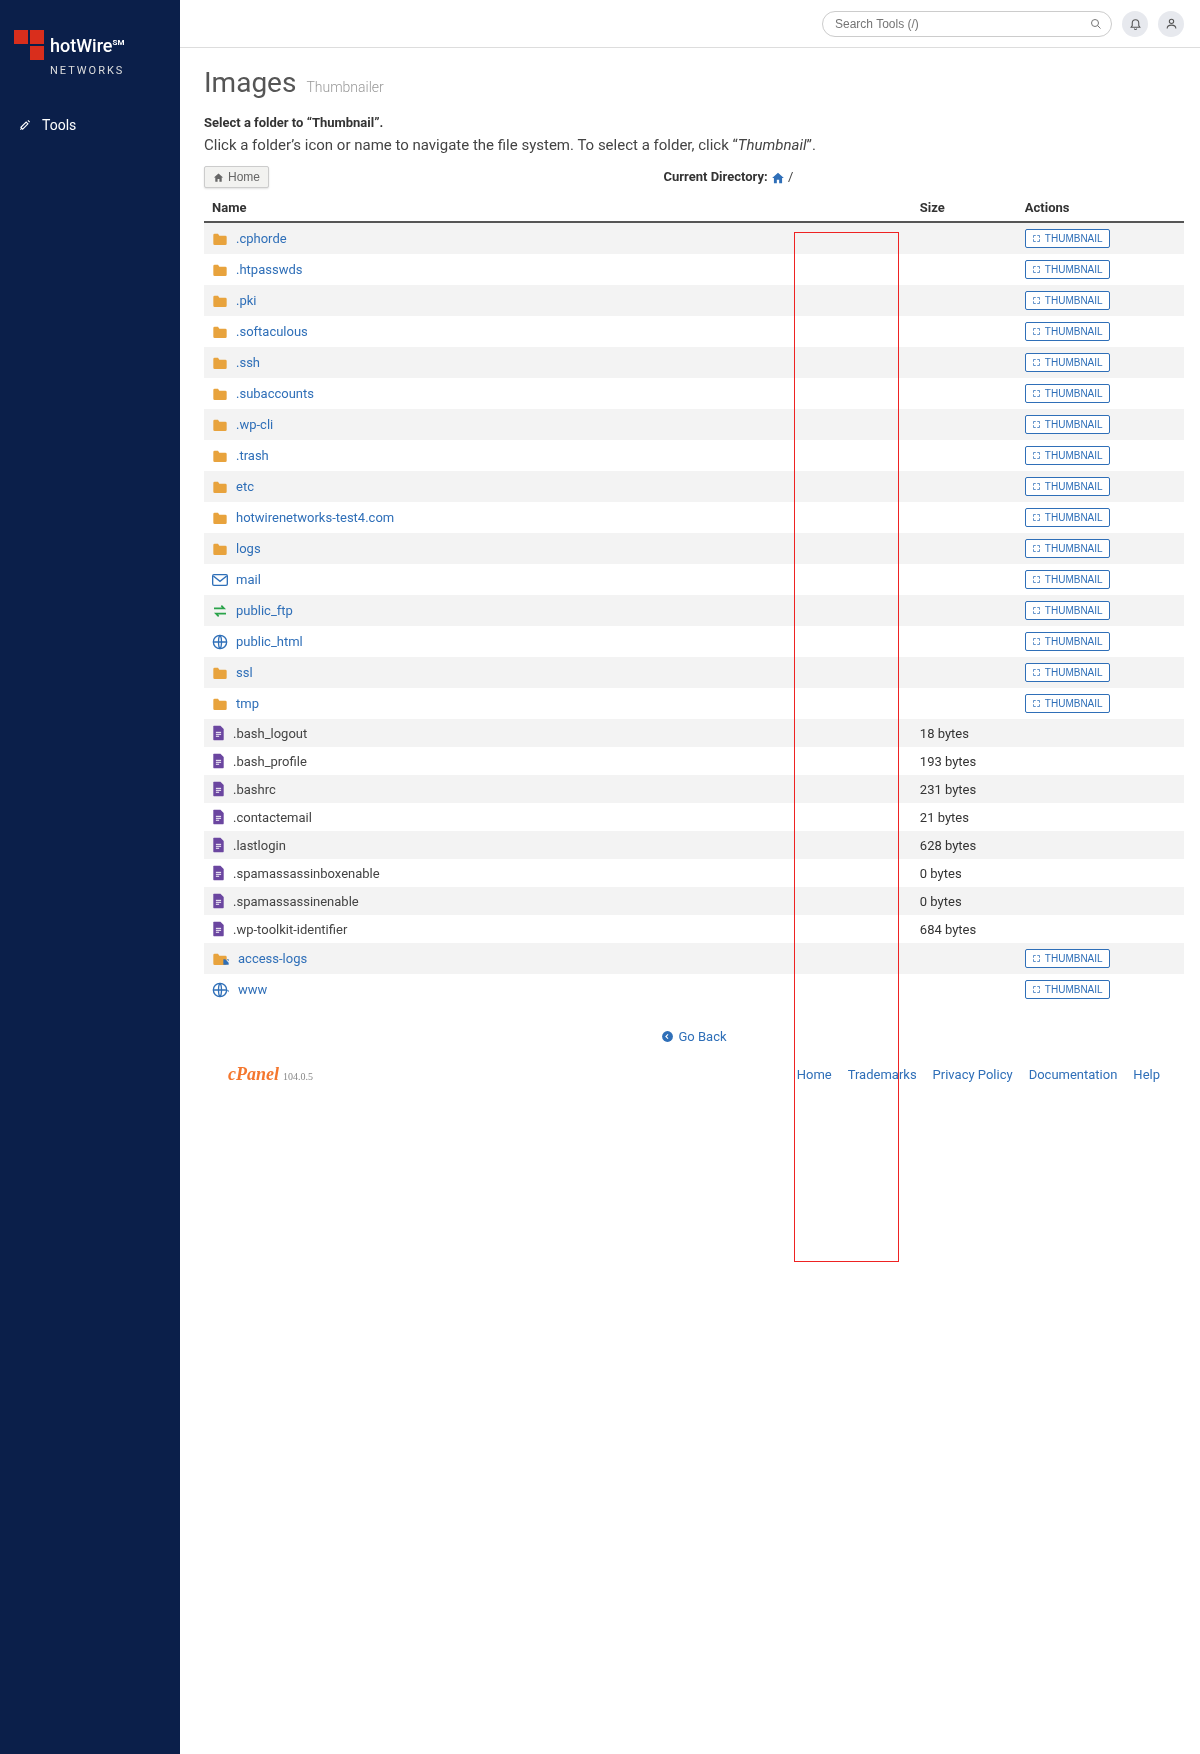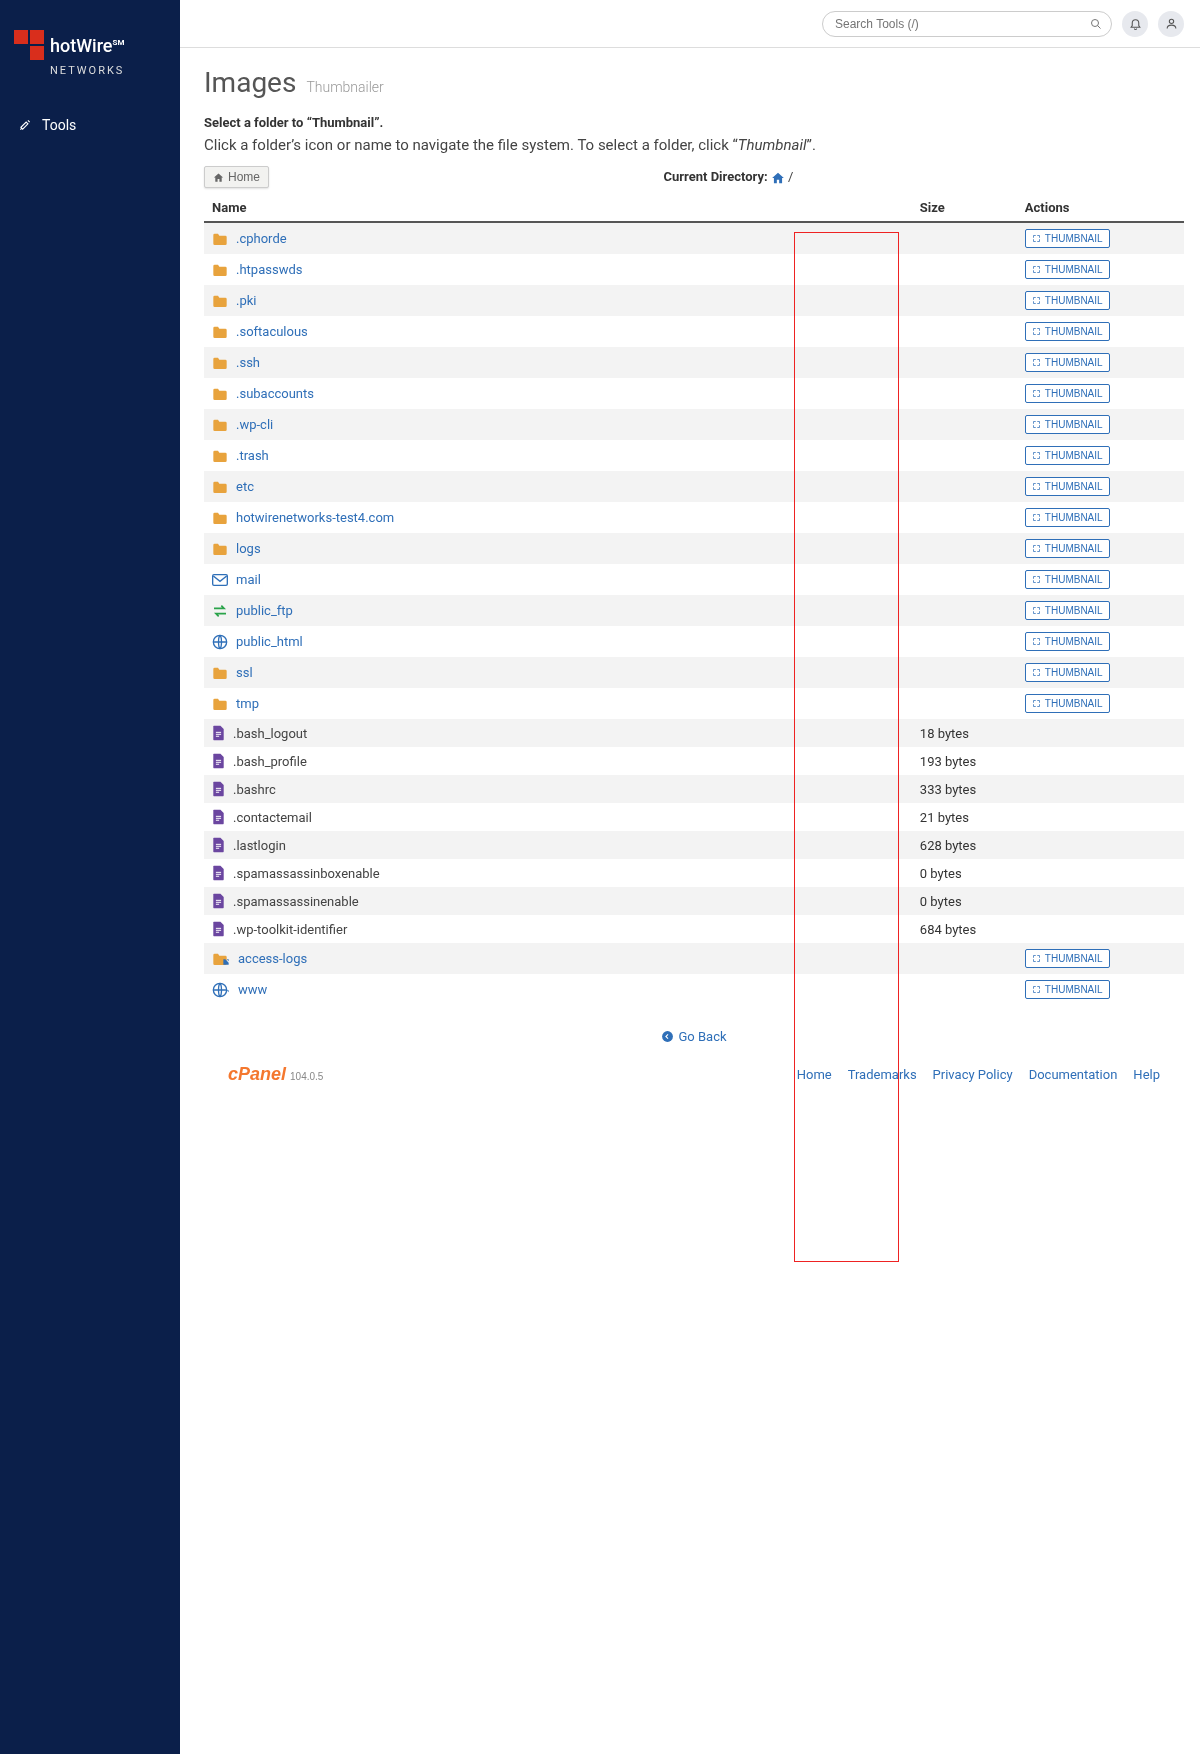--- a/index.html
+++ b/index.html
@@ -39,21 +39,21 @@
 table.filetable tbody tr:nth-child(odd) { background: #f3f3f3; }
 .col-name { padding-left: 8px; }
 .col-actions { width: 110px; }
 .col-size { width: 105px; }
 .row-name { display: flex; align-items: center; gap: 8px; }
 .row-name .lbl { color: #2f6fb8; cursor: pointer; }
 .row-name .lbl.file { color: #444; cursor: default; }
 .th-btn { border: 1px solid #2f6fb8; color: #2f6fb8; background: #fff; font-size: 10px; padding: 3px 6px; border-radius: 2px; display: inline-flex; align-items: center; gap: 4px; cursor: pointer; }
 .goback { text-align: center; margin: 24px 0 20px; color: #2f6fb8; cursor: pointer; font-size: 13px; display: flex; align-items: center; justify-content: center; gap: 4px; }
 .footer { display: flex; align-items: center; justify-content: space-between; padding: 0 24px 20px; }
-.cpanel-logo { font-family: Liberation Sans, sans-serif; font-size: 18px; font-weight: 700; font-style: italic; color: #f4772e; }
+.cpanel-logo { font-family: Liberation Serif, serif; font-size: 18px; font-weight: 700; font-style: italic; color: #f4772e; }
 .cpanel-logo .ver { font-size: 10px; font-style: normal; font-weight: 400; color: #888; margin-left: 4px; }
 .foot-links { display: flex; gap: 16px; font-size: 13px; }
 .foot-links a { color: #2f6fb8; text-decoration: none; cursor: pointer; }
 svg { display: block; }
 th.col-actions, td.actcell { position: relative; }
 .red-overlay { position: absolute; top: 184px; left: 614px; width: 105px; height: 1030px; border: 1px solid #e22; pointer-events: none; }
 .content-wrap { position: relative; }
 </style>
 </head>
 <body>
@@ -536,21 +536,21 @@
                 <div class="row-name">
     <span style="display:flex;align-items:center">
                     <svg width="13" height="16" viewBox="0 0 20 24" fill="#6b46a0">
                       <path d="M3 1h10l5 5v16a1 1 0 01-1 1H3a1 1 0 01-1-1V2a1 1 0 011-1z"></path>
                       <path d="M6 11h8M6 14h8M6 17h5" stroke="#fff" stroke-width="1.5"></path>
                     </svg>
                   </span>
     <span class="lbl file">.bashrc</span>
   </div>
               </td>
-              <td class="col-size">333 bytes</td>
+              <td class="col-size">231 bytes</td>
               <td class="actcell"></td>
               <td></td>
             </tr>
             <tr>
               <td class="col-name">
                 <div class="row-name">
     <span style="display:flex;align-items:center">
                     <svg width="13" height="16" viewBox="0 0 20 24" fill="#6b46a0">
                       <path d="M3 1h10l5 5v16a1 1 0 01-1 1H3a1 1 0 01-1-1V2a1 1 0 011-1z"></path>
                       <path d="M6 11h8M6 14h8M6 17h5" stroke="#fff" stroke-width="1.5"></path>

